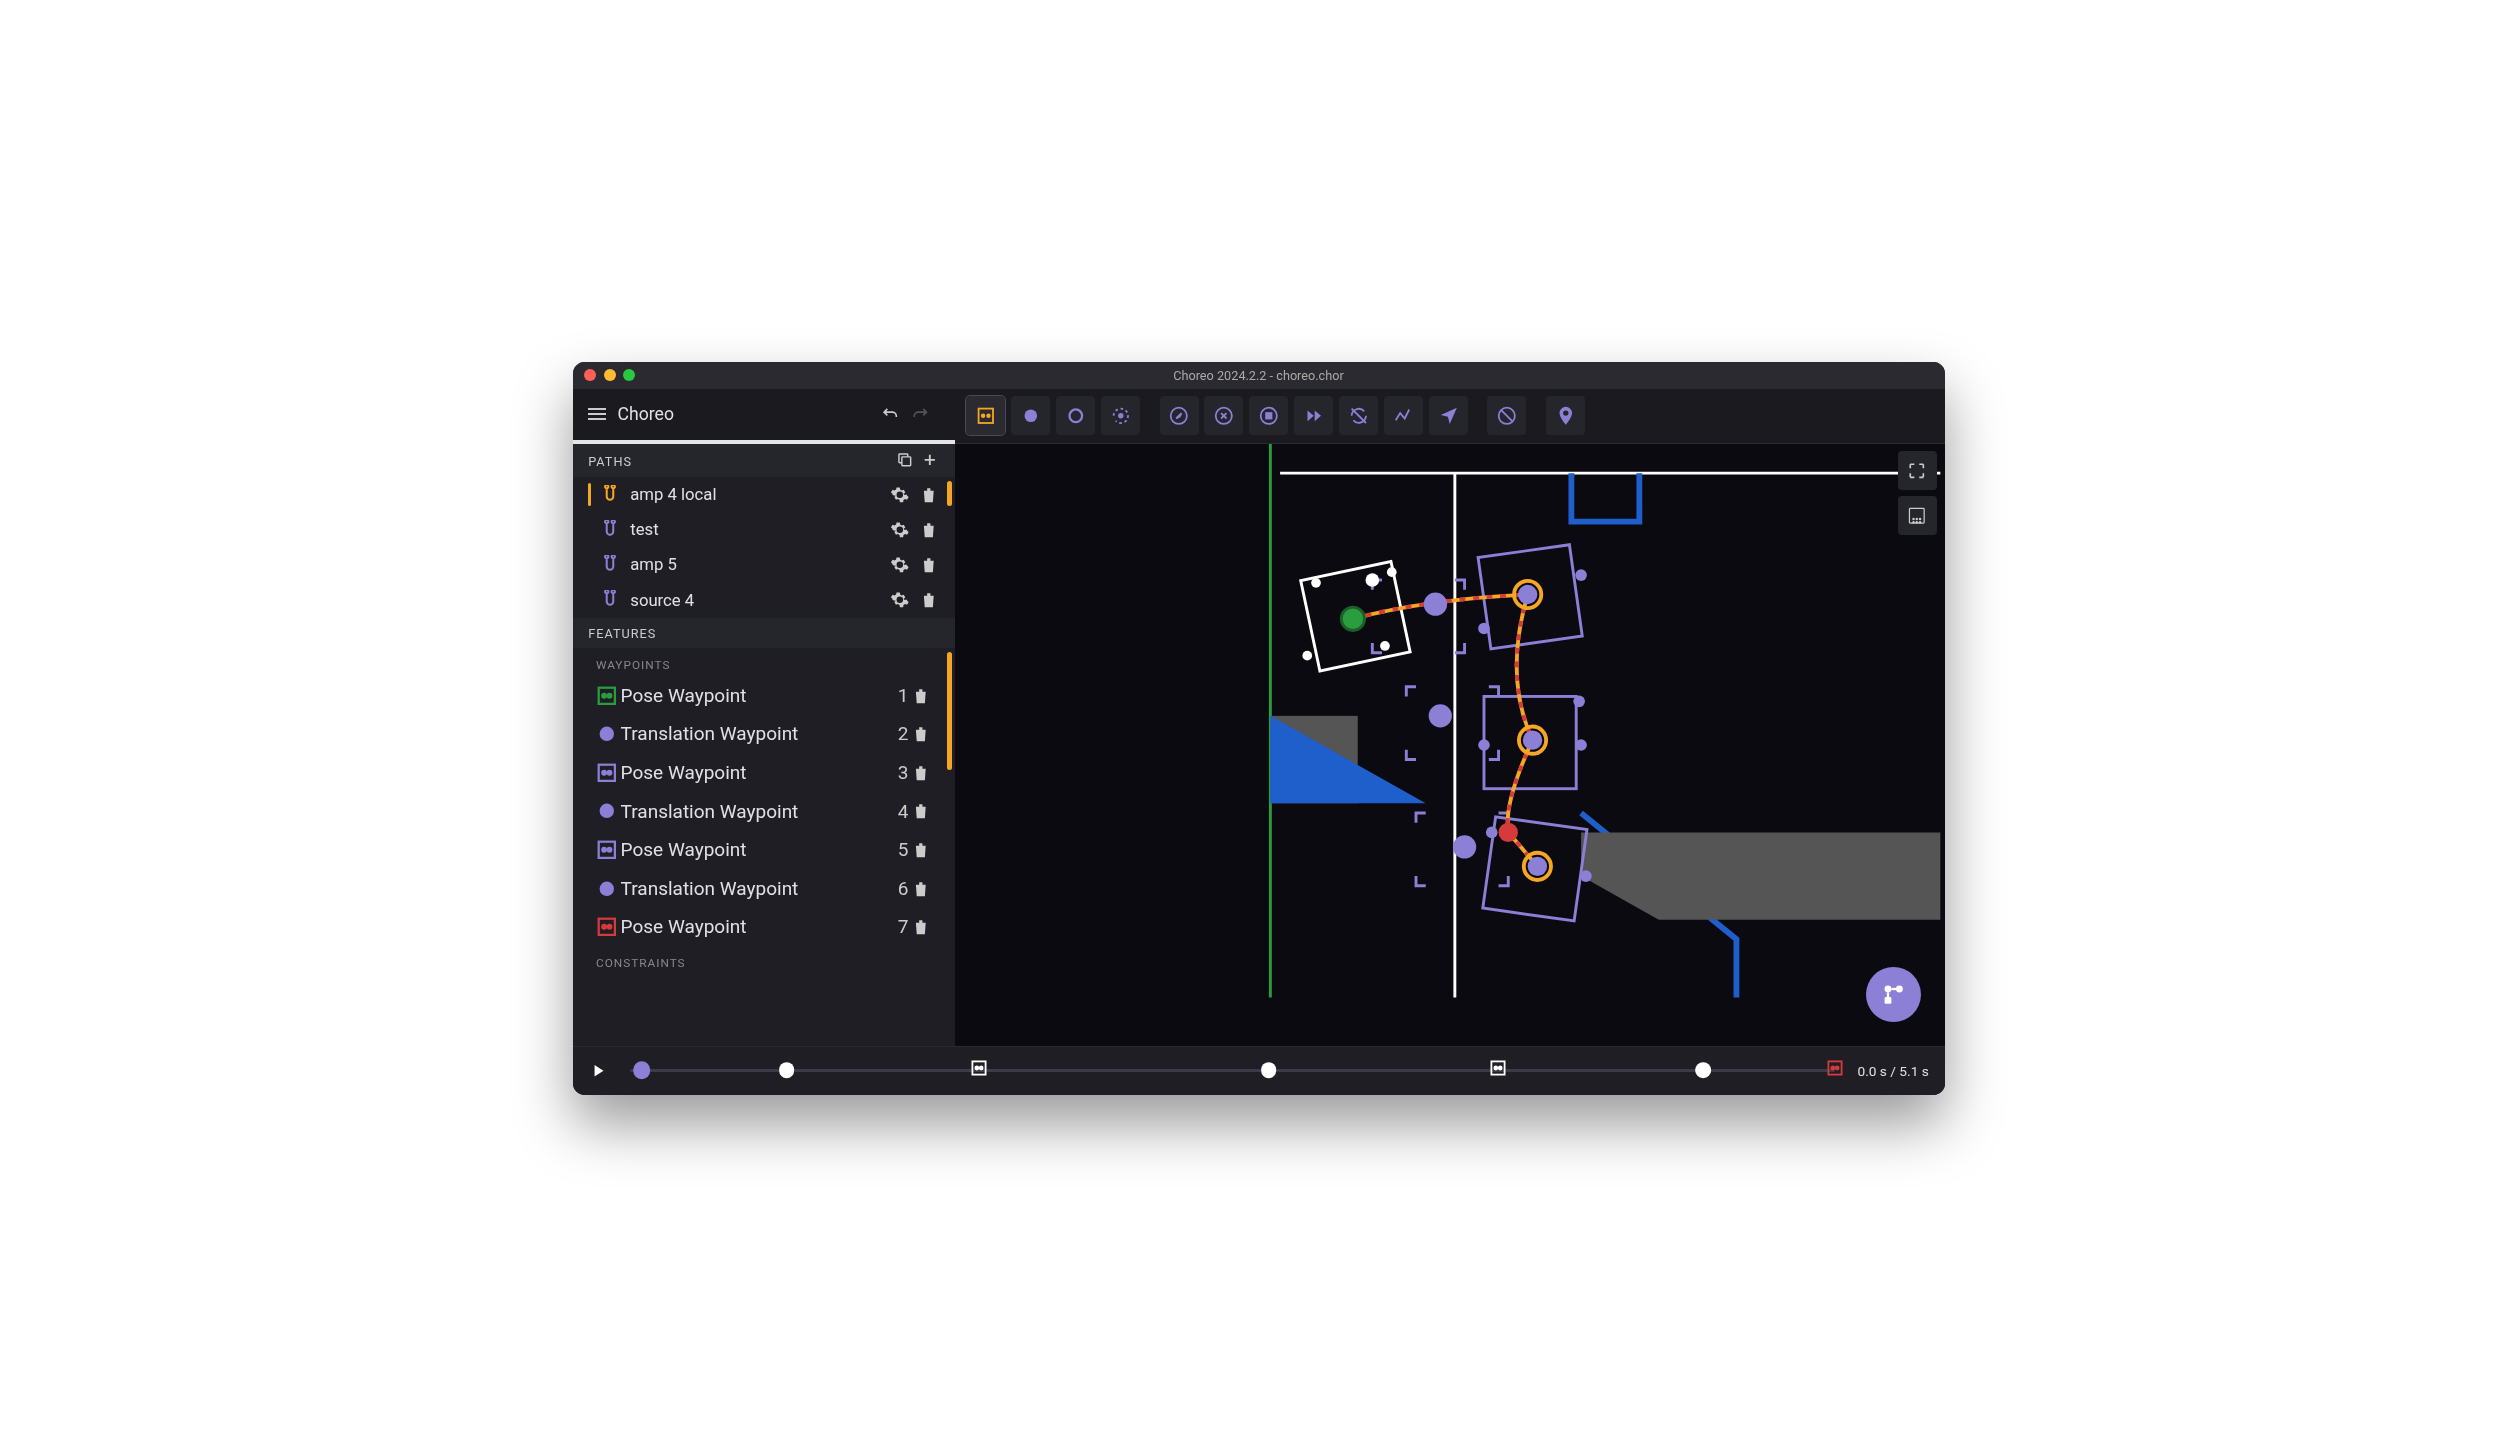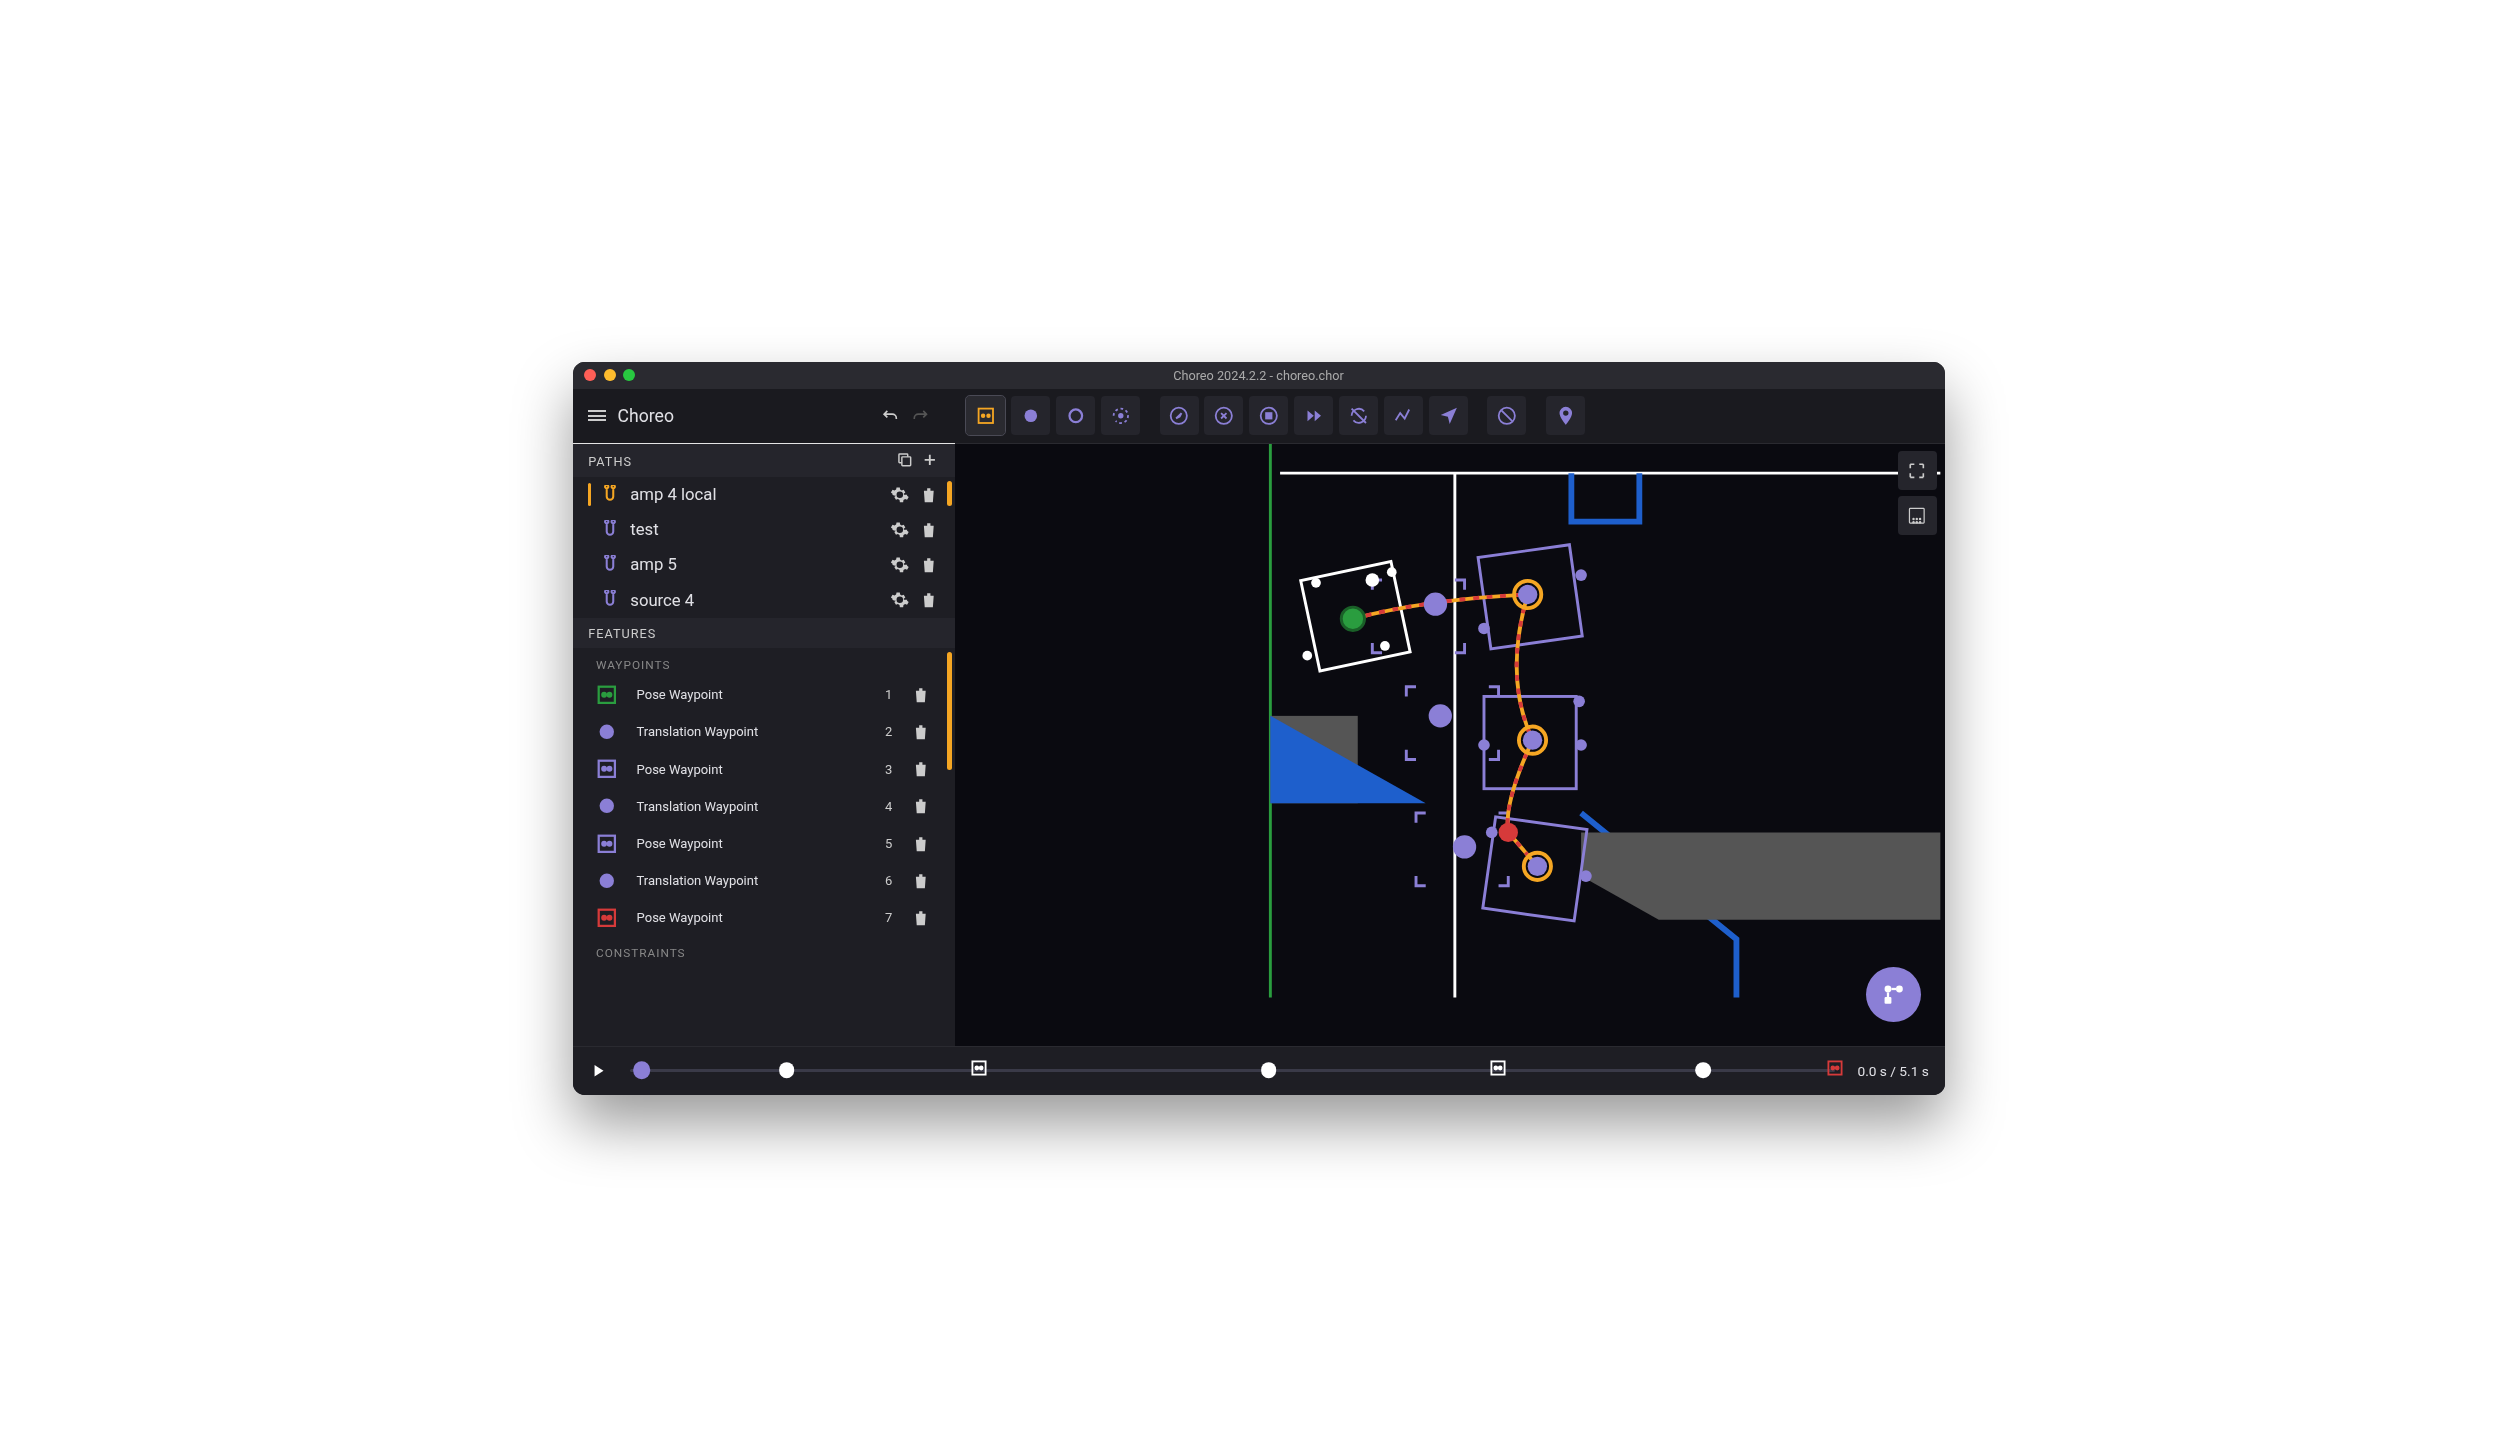--- a/index.html
+++ b/index.html
@@ -41,21 +41,21 @@
   color: #aaa;
 }
 .app-body { display: flex; flex-direction: column; height: 706px; }
 .top-row { display: flex; height: 55px; }
 .header-left {
   width: 382px;
   display: flex;
   align-items: center;
   padding: 0 15.7px;
   gap: 11.8px;
-  border-bottom: 1px solid #e5e5e5;
+  border-bottom: 4px solid #e5e5e5;
 }
 .hamburger { display: flex; flex-direction: column; gap: 2.9px; cursor: pointer; }
 .hamburger span { width: 17.6px; height: 2px; background: #ccc; }
 .app-name { font-size: 17.6px; flex: 1; }
 .undo-redo { display: flex; gap: 11.8px; margin-right: 7.8px; }
 .undo-redo svg { width: 19.6px; height: 19.6px; cursor: pointer; }
 .toolbar {
   flex: 1;
   display: flex;
   align-items: center;
@@ -119,22 +119,22 @@
   position: absolute;
   right: 2.9px;
   width: 4.9px;
   background: #f5a623;
   border-radius: 2.9px;
 }
 .waypoint-item {
   display: flex;
   align-items: center;
   padding: 7.8px 23.5px;
-  gap: 19px;
-  font-size: 13px;
+  gap: 3px;
+  font-size: 19px;
 }
 .wp-icon { width: 21.6px; height: 21.6px; flex-shrink: 0; }
 .wp-label { flex: 1; }
 .wp-num { width: 19.6px; text-align: right; color: #ccc; }
 .canvas-area {
   flex: 1;
   background: #0a0a10;
   position: relative;
   overflow: hidden;
 }

